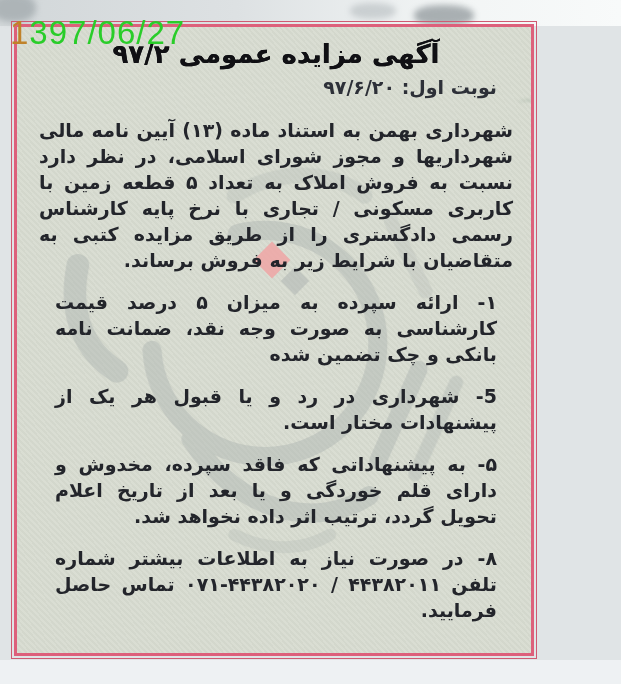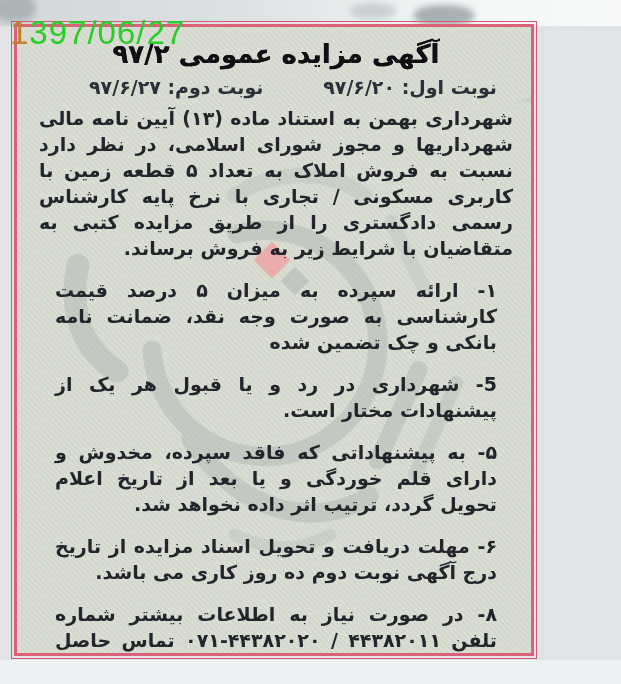--- a/index.html
+++ b/index.html
@@ -49,21 +49,21 @@
   }
   .dates-row{
     display:flex;justify-content:space-between;direction:rtl;
     font-size:19px;font-weight:700;color:#2d3038;
     padding:5px 16px 3px 50px;
   }
   .body-text{
     font-size:19px;font-weight:700;color:#23252b;
     line-height:26px;text-align:justify;
   }
-  .intro{margin-top:4px;}
+  .intro{margin-top:16px;}
   .conditions-list{margin:0;}
   .condition-item{margin:16px;}
   .stamp{
     position:absolute;left:10px;top:14px;z-index:5;
     font-family:"Liberation Sans",sans-serif;
     font-size:33px;font-weight:500;letter-spacing:1px;
     color:#29cd29;white-space:nowrap;
   }
   .stamp .first{color:#c08229;}
   .squiggle{
@@ -105,36 +105,34 @@
     </svg>
 
     <div class="diamond"></div>
     <div class="diamond-gray"></div>
 
     <div class="content">
       <div class="notice-title">آگهی مزایده عمومی ۹۷/۲</div>
 
       <div class="dates-row">
         <span>نوبت اول: ۹۷/۶/۲۰</span>
-        <span>نوبت دوم: ۹۷/۶/۲۷</span>
       </div>
 
       <div class="body-text intro">شهرداری بهمن به استناد ماده (۱۳) آیین نامه مالی شهرداریها و مجوز شورای اسلامی، در نظر دارد نسبت به فروش املاک به تعداد ۵ قطعه زمین با کاربری مسکونی / تجاری با نرخ پایه کارشناس رسمی دادگستری را از طریق مزایده کتبی به متقاضیان با شرایط زیر به فروش برساند.</div>
 
       <div class="conditions-list">
 
           <div class="body-text condition-item">۱- ارائه سپرده به میزان ۵ درصد قیمت کارشناسی به صورت وجه نقد، ضمانت نامه بانکی و چک تضمین شده</div>
 
 
 
           <div class="body-text condition-item">5- شهرداری در رد و یا قبول هر یک از پیشنهادات مختار است.</div>
 
           <div class="body-text condition-item">۵- به پیشنهاداتی که فاقد سپرده، مخدوش و دارای قلم خوردگی و یا بعد از تاریخ اعلام تحویل گردد، ترتیب اثر داده نخواهد شد.</div>
 
-          <div class="body-text condition-item">۶- مهلت دریافت و تحویل اسناد مزایده از تاریخ درج آگهی نوبت دوم ده روز کاری می باشد.</div>
 
 
           <div class="body-text condition-item">۸- در صورت نیاز به اطلاعات بیشتر شماره تلفن ۴۴۳۸۲۰۱۱ / ۴۴۳۸۲۰۲۰-۰۷۱ تماس حاصل فرمایید.</div>
         </div>
 
     </div>
 
     <div class="squiggle sq1"></div>
     <div class="squiggle sq2"></div>
     <div class="squiggle sq3"></div>

